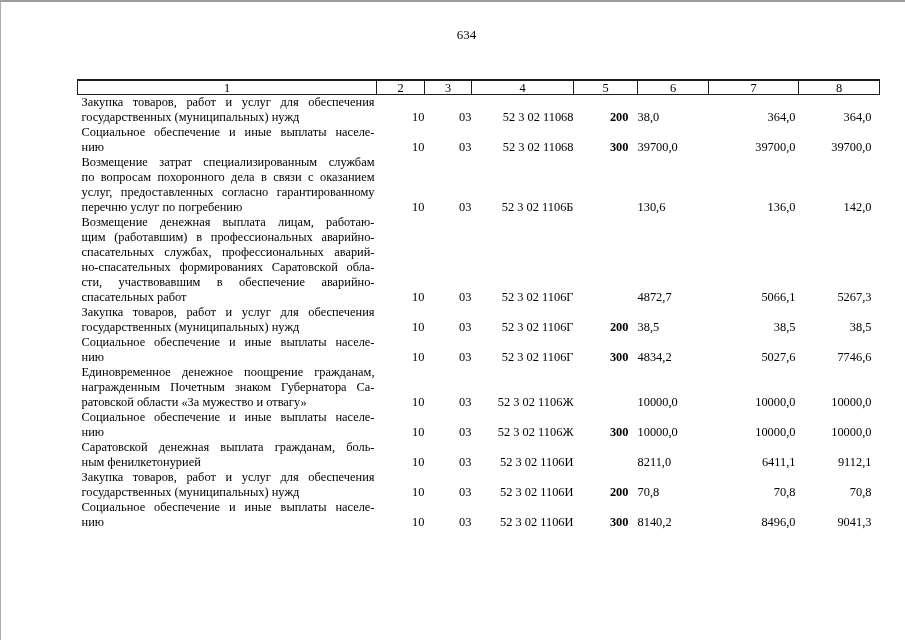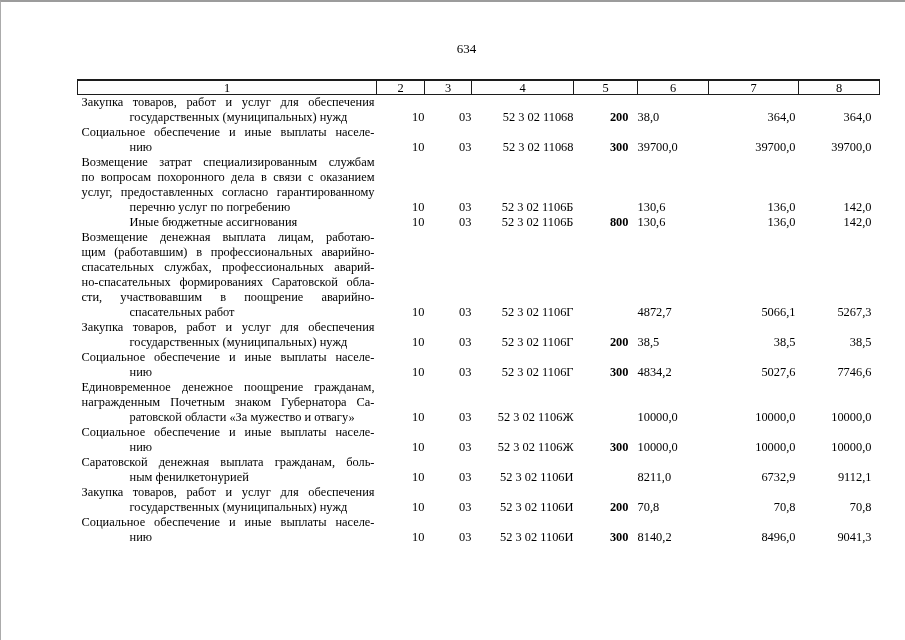--- a/index.html
+++ b/index.html
@@ -12,21 +12,20 @@
     border-left:1px solid #ababab;
     font-family:"Liberation Serif","DejaVu Serif",serif;
     color:#000;
     overflow:hidden;
   }
   .page-number{
     position:absolute;
     top:25px;left:27px;right:0;
     text-align:center;
     font-size:13px;
-    margin-top:14px;
   }
   table.budget{
     position:absolute;
     left:76px;top:77px;
     width:802px;
     border-collapse:collapse;
     table-layout:fixed;
     font-size:12.4px;
   }
   col.w1{width:299px}col.w2{width:48px}col.w3{width:47px}col.w4{width:102px}
@@ -42,21 +41,21 @@
     text-align:center;
   }
   tbody td{
     vertical-align:bottom;
     padding:0;
     line-height:15px;
     font-size:12.4px;
   }
   td.name{padding:0 2px 0 4px;}
   .jline{text-align:justify;text-align-last:justify;}
-  .jline:last-child{text-align-last:left;margin-left:48px;}
+  .jline:last-child{text-align-last:left;}
   td.c2,td.c3,td.c4{text-align:right;}
   td.c5{text-align:right;padding-right:9px;font-weight:bold;}
   td.c6{padding-right:7px;}
   td.c7{text-align:right;padding-right:3px;}
   td.c8{text-align:right;padding-right:8px;}
 </style>
 </head>
 <body>
 
 <div class="page">
@@ -122,37 +121,25 @@
           <td class="c2">10</td>
           <td class="c3">03</td>
           <td class="c4">52 3 02 1106Б</td>
           <td class="c5"></td>
           <td class="c6">130,6</td>
           <td class="c7">136,0</td>
           <td class="c8">142,0</td>
         </tr>
         <tr>
           <td class="name">
-            <div class="jline">Иные бюджетные ассигнования</div>
-          </td>
-          <td class="c2">10</td>
-          <td class="c3">03</td>
-          <td class="c4">52 3 02 1106Б</td>
-          <td class="c5">800</td>
-          <td class="c6">130,6</td>
-          <td class="c7">136,0</td>
-          <td class="c8">142,0</td>
-        </tr>
-        <tr>
-          <td class="name">
             <div class="jline">Возмещение денежная выплата лицам, работаю-</div>
             <div class="jline">щим (работавшим) в профессиональных аварийно-</div>
             <div class="jline">спасательных службах, профессиональных аварий-</div>
             <div class="jline">но-спасательных формированиях Саратовской обла-</div>
-            <div class="jline">сти, участвовавшим в поощрение аварийно-</div>
+            <div class="jline">сти, участвовавшим в обеспечение аварийно-</div>
             <div class="jline">спасательных работ</div>
           </td>
           <td class="c2">10</td>
           <td class="c3">03</td>
           <td class="c4">52 3 02 1106Г</td>
           <td class="c5"></td>
           <td class="c6">4872,7</td>
           <td class="c7">5066,1</td>
           <td class="c8">5267,3</td>
         </tr>
@@ -212,21 +199,21 @@
         <tr>
           <td class="name">
             <div class="jline">Саратовской денежная выплата гражданам, боль-</div>
             <div class="jline">ным фенилкетонурией</div>
           </td>
           <td class="c2">10</td>
           <td class="c3">03</td>
           <td class="c4">52 3 02 1106И</td>
           <td class="c5"></td>
           <td class="c6">8211,0</td>
-          <td class="c7">6732,9</td>
+          <td class="c7">6411,1</td>
           <td class="c8">9112,1</td>
         </tr>
         <tr>
           <td class="name">
             <div class="jline">Закупка товаров, работ и услуг для обеспечения</div>
             <div class="jline">государственных (муниципальных) нужд</div>
           </td>
           <td class="c2">10</td>
           <td class="c3">03</td>
           <td class="c4">52 3 02 1106И</td>

